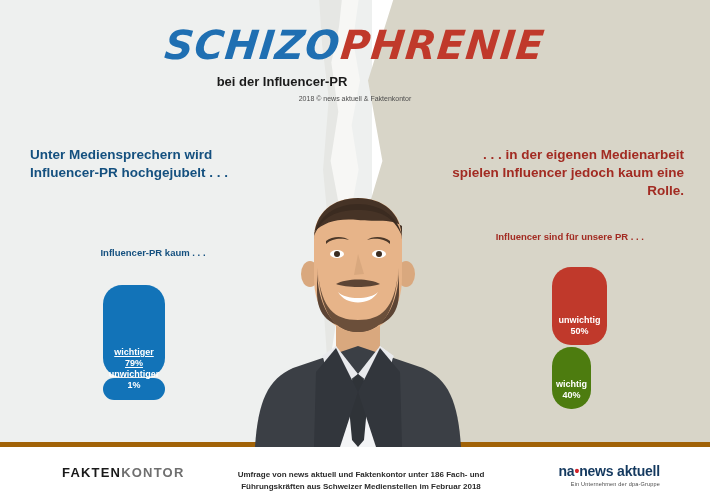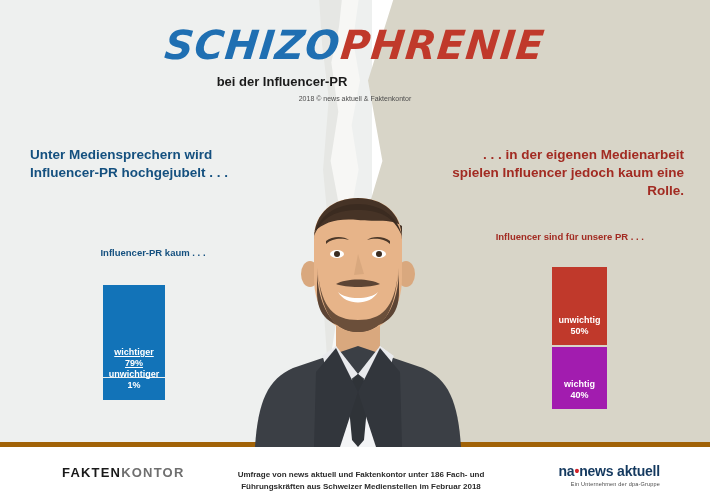--- a/index.html
+++ b/index.html
@@ -202,20 +202,21 @@
     width: 170px;
     text-align: right;
     color: #a22b22;
   }
 
   
   .bar {
     position: absolute;
     z-index: 5;
     box-sizing: border-box;
+    border-radius: 19px;
   }
   .bar .bar-label {
     position: absolute;
     left: 0;
     width: 100%;
     text-align: center;
     color: #ffffff;
     font-size: 9px;
     font-weight: bold;
     line-height: 11px;
@@ -240,23 +241,23 @@
     left: 552px;
     top: 267px;
     width: 55px;
     height: 78px;
     background: #c0392b;
   }
   .bar-red .bar-label { bottom: 8px; }
   .bar-grey {
     left: 552px;
     top: 347px;
-    width: 55px;
+    width: 39px;
     height: 62px;
-    background: #a21caf;
+    background: #4d7c0f;
   }
   .bar-grey .bar-label { bottom: 8px; }
 
   
   .person {
     position: absolute;
     left: 218px;
     top: 196px;
     width: 280px;
     height: 251px;

